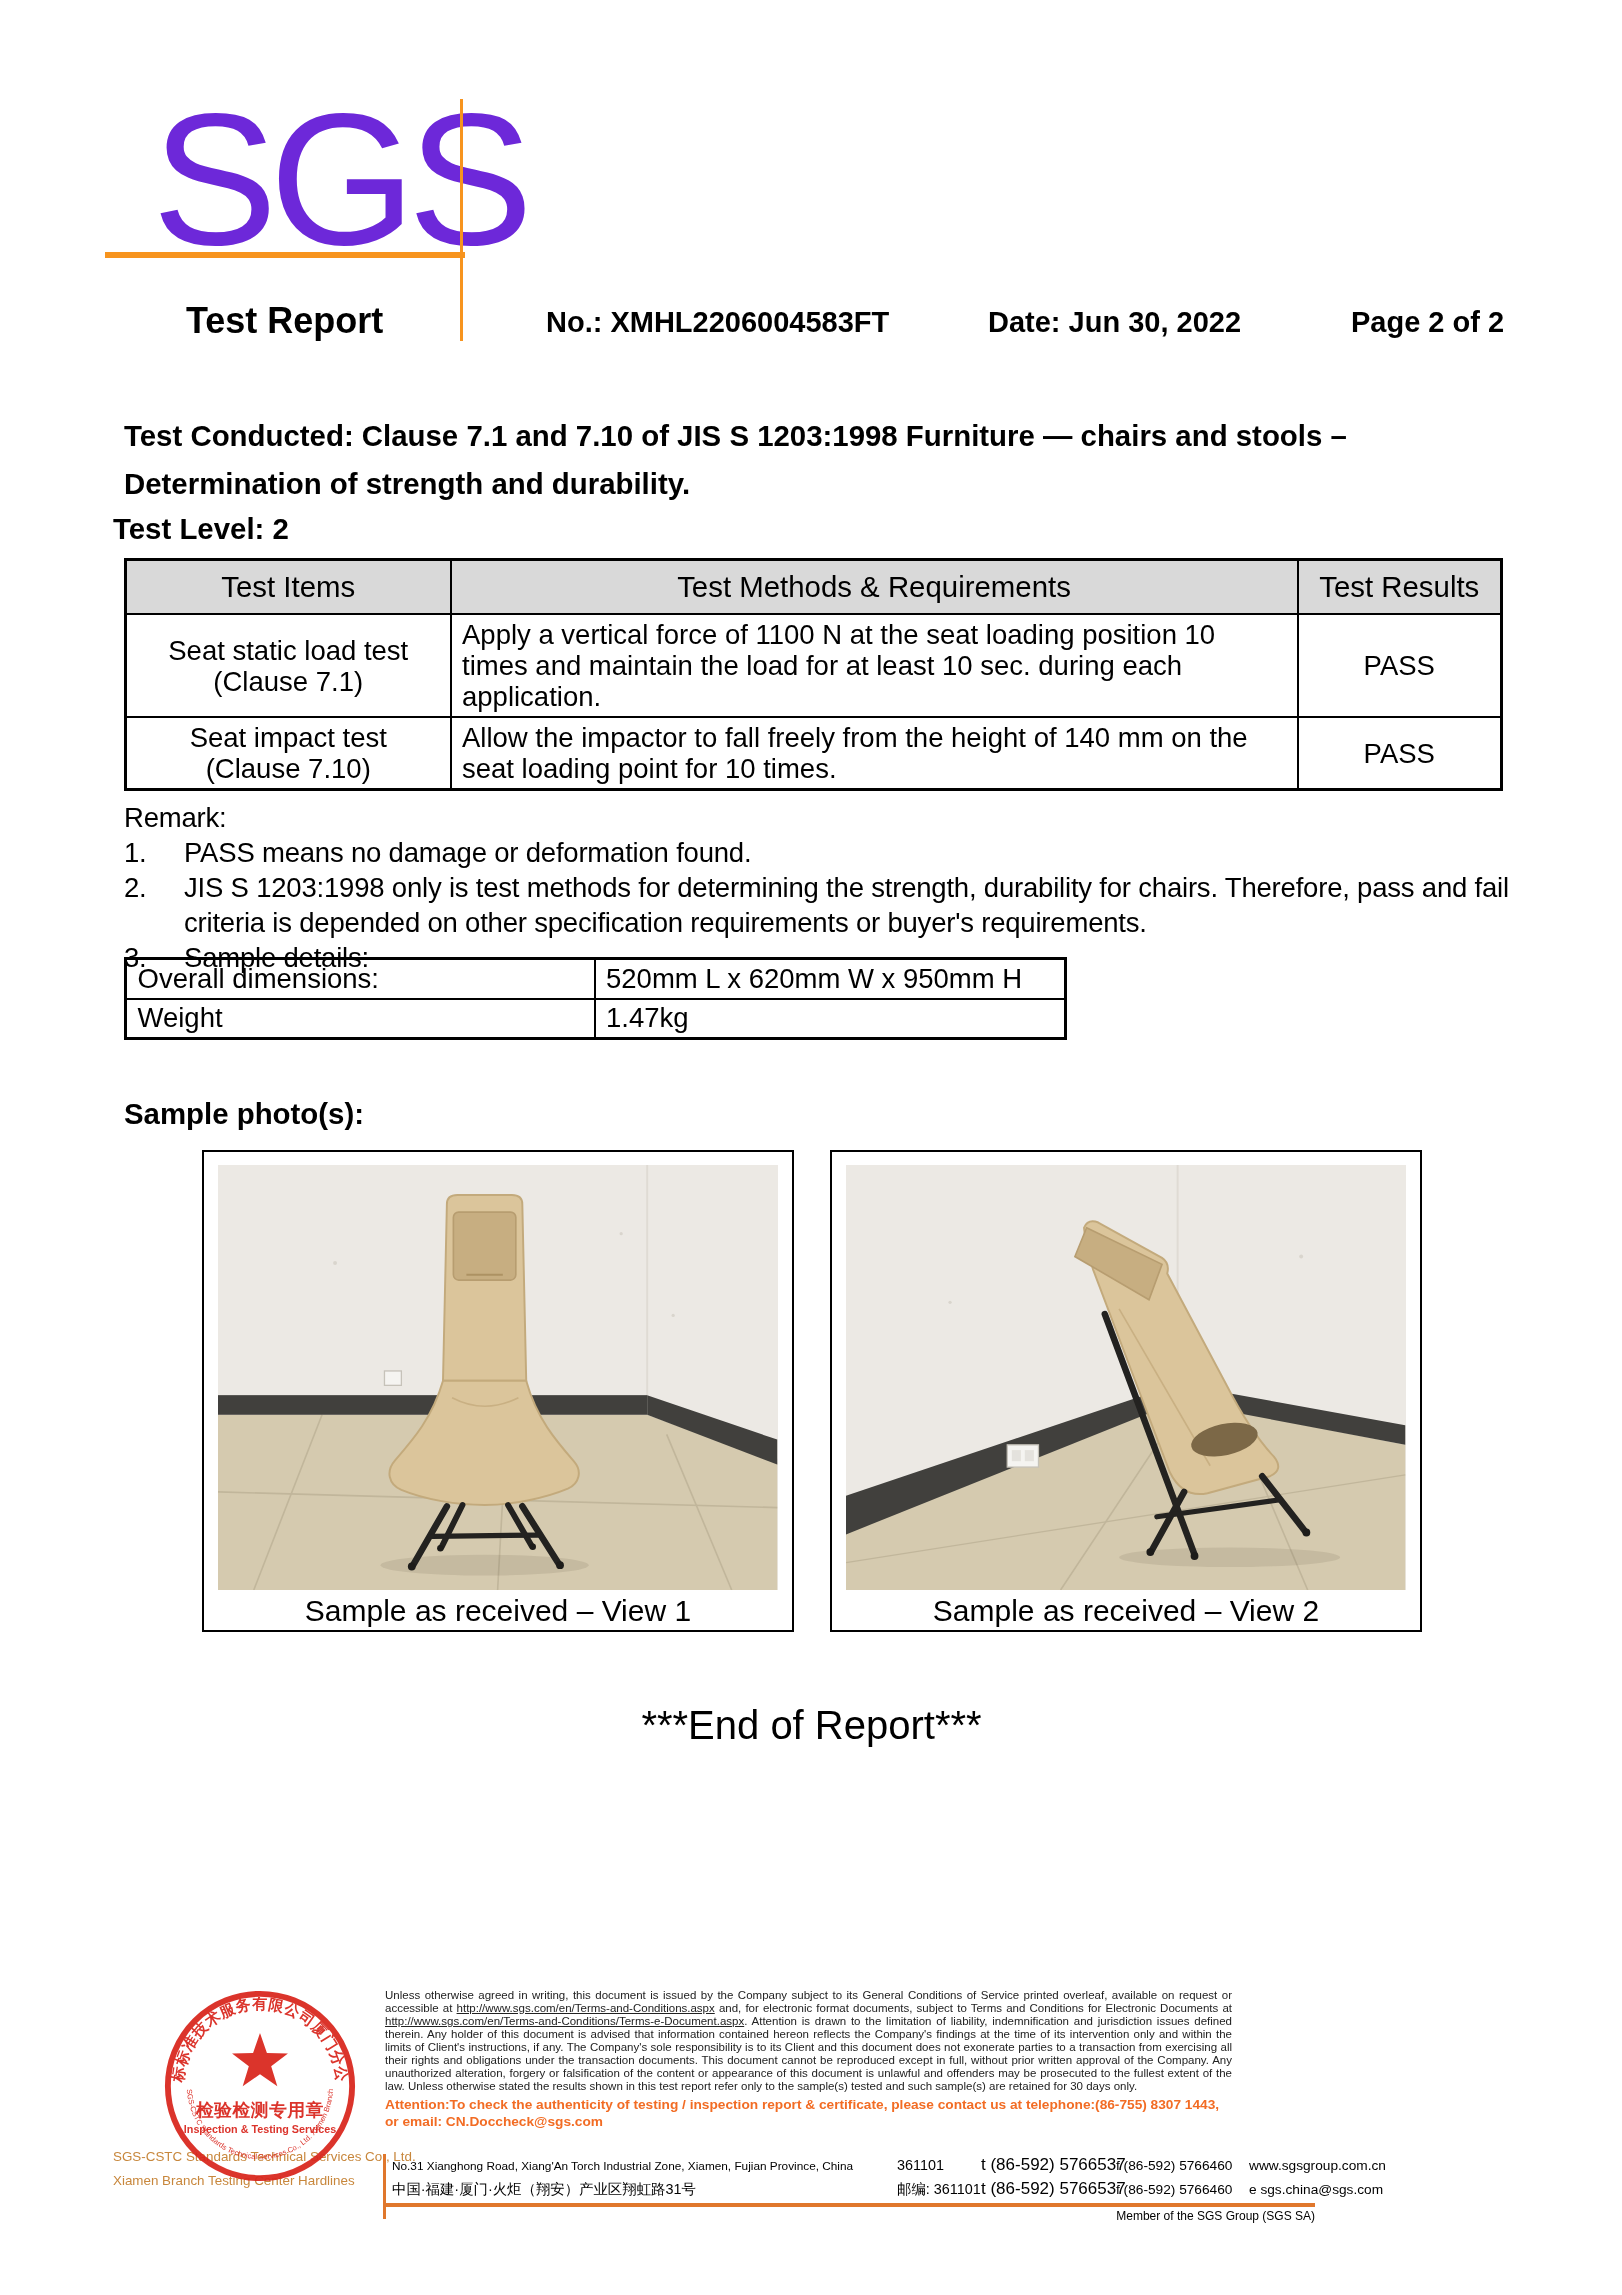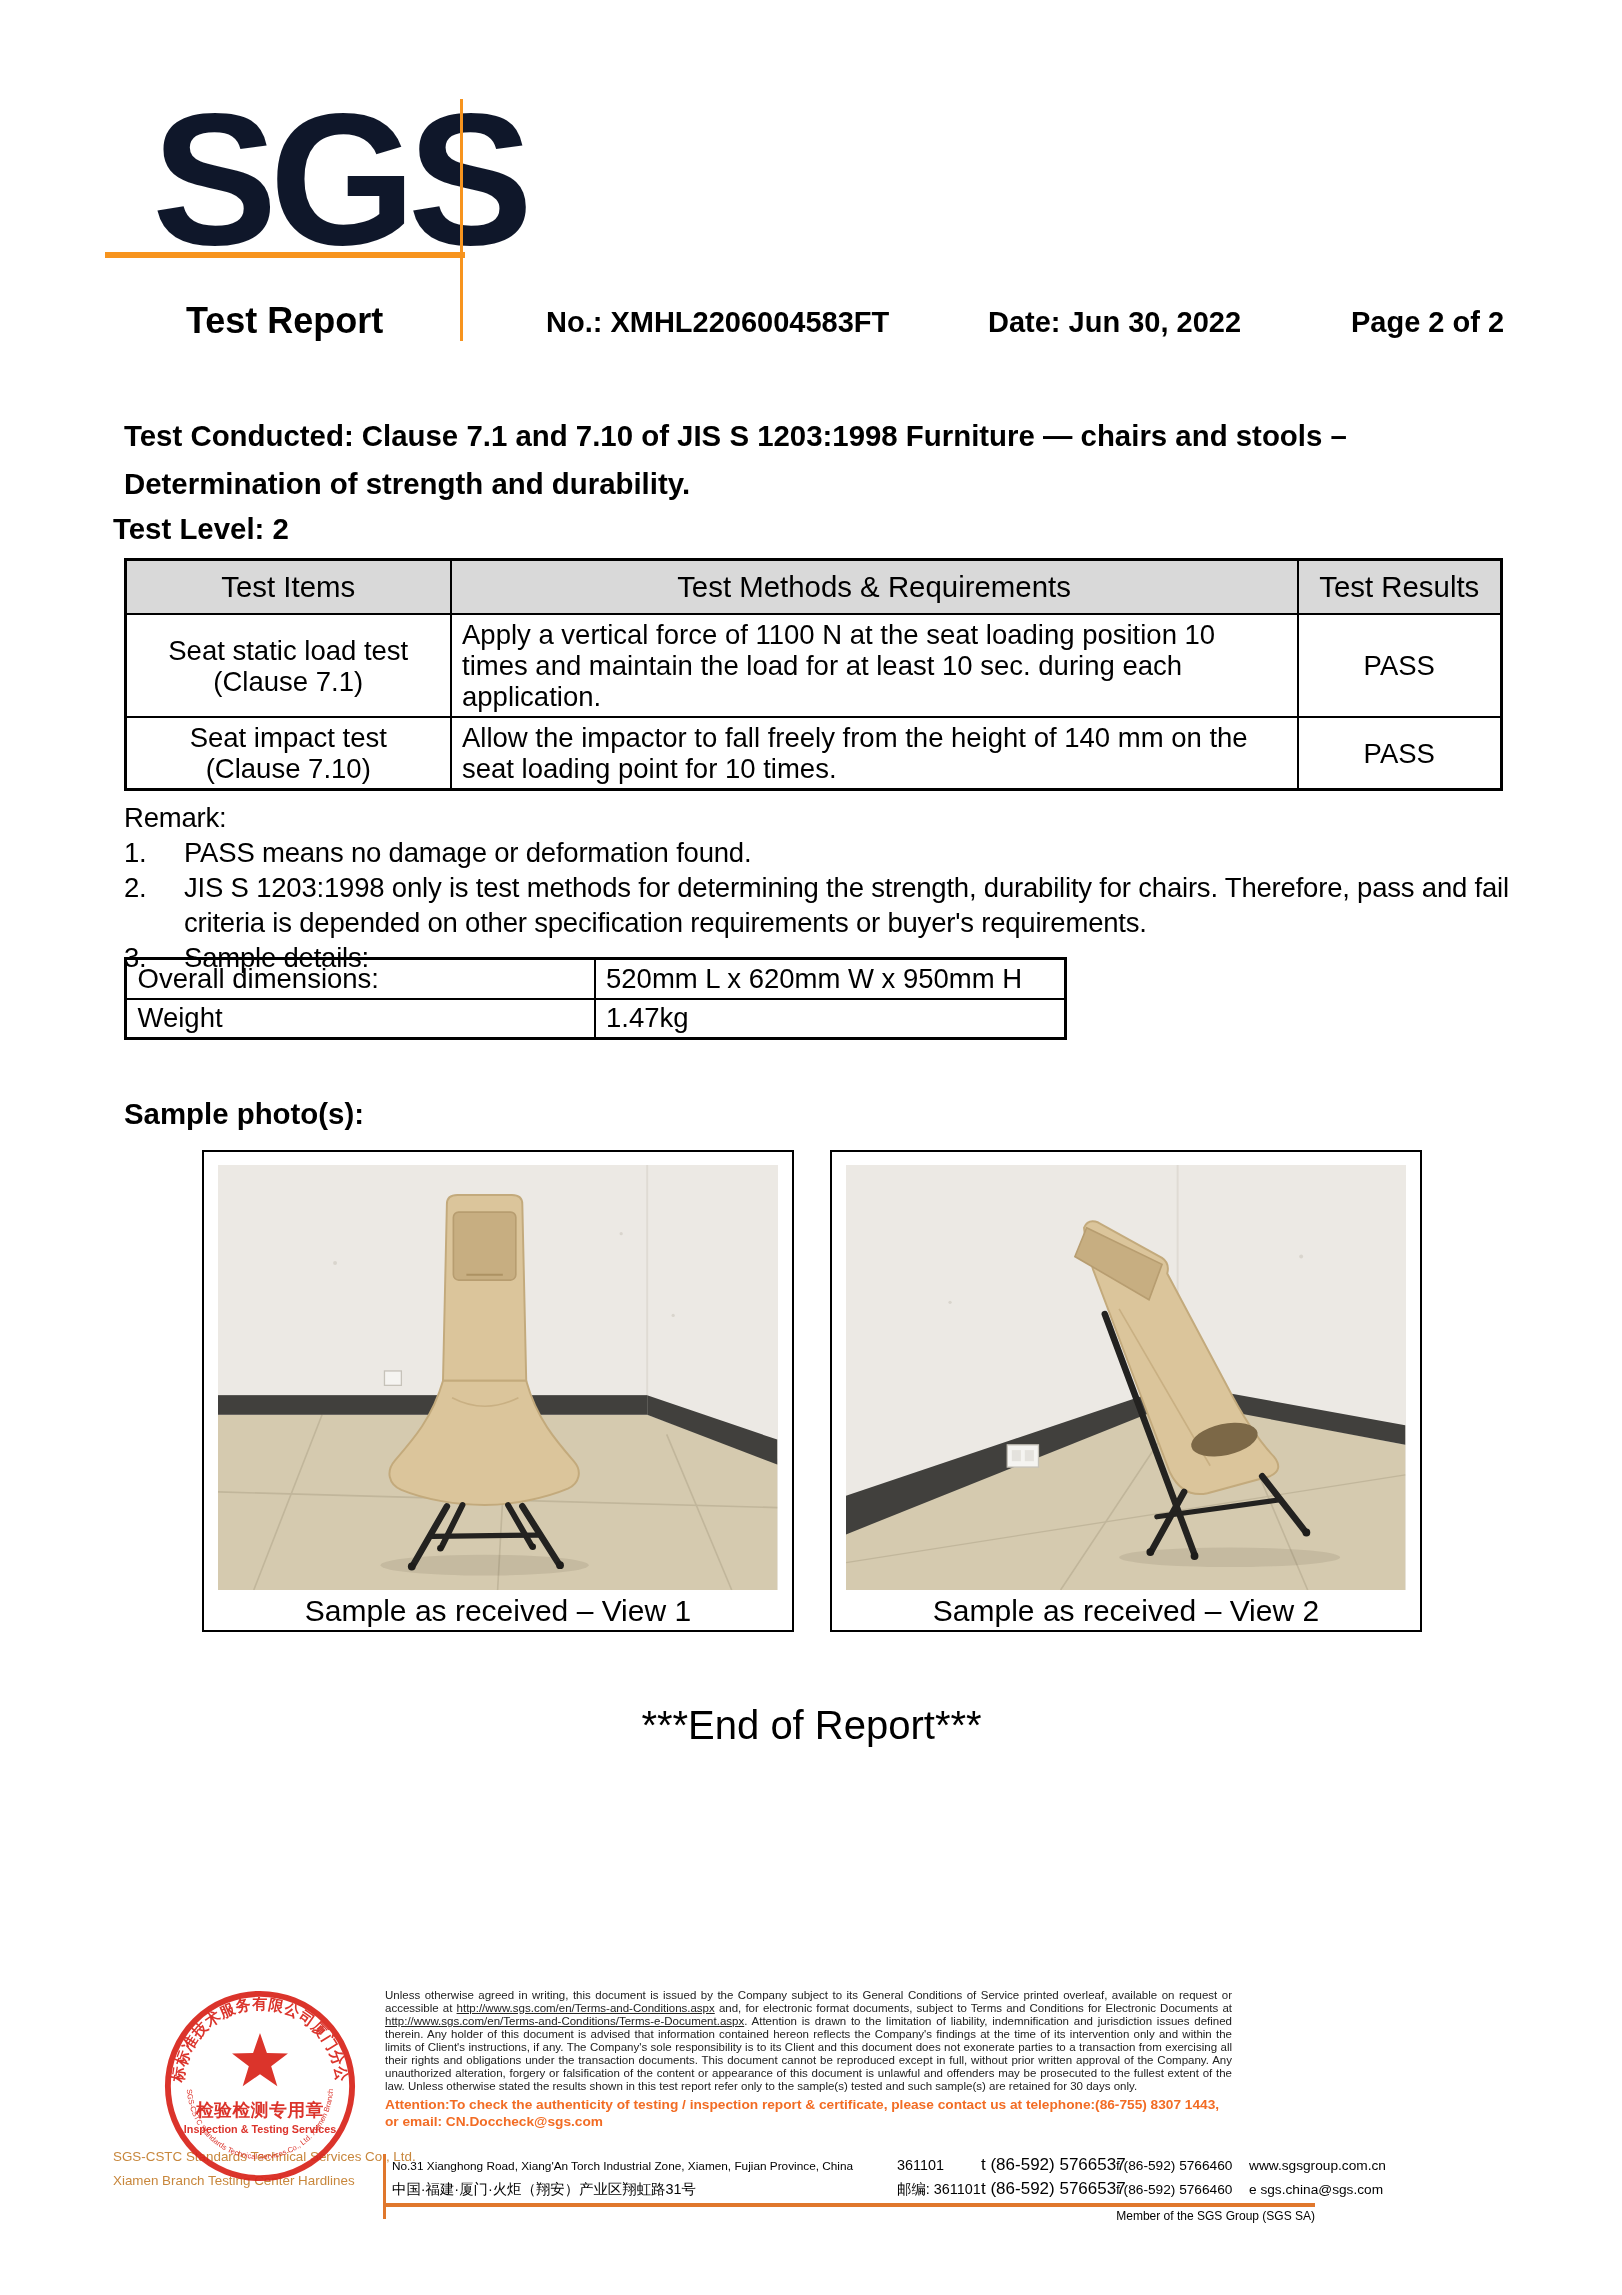--- a/index.html
+++ b/index.html
@@ -3,21 +3,21 @@
 <meta charset="utf-8">
 <style>
   html,body{margin:0;padding:0;background:#ffffff;}
   .page{
     position:relative;width:1623px;height:2295px;background:#ffffff;overflow:hidden;
     font-family:"Liberation Sans","DejaVu Sans",sans-serif;color:#000;
   }
   
   .logo-text{
     position:absolute;left:152px;top:97px;font-size:188px;line-height:164px;
-    font-weight:bold;color:#0f172a;letter-spacing:-7.9px;
+    font-weight:normal;color:#6d28d9;letter-spacing:-7.9px;
   }
   .logo-hline{position:absolute;left:105px;top:252px;width:360px;height:5.9px;background:#F7941E;}
   .logo-vline{position:absolute;left:460px;top:99px;width:2.6px;height:242px;background:#F7941E;}
   
   .hdr{position:absolute;font-weight:bold;white-space:nowrap;}
   .hdr-title{left:186px;top:300px;font-size:36px;}
   .hdr-no{left:546px;top:306px;font-size:29px;}
   .hdr-date{left:988px;top:306px;font-size:29px;}
   .hdr-page{left:1351px;top:306px;font-size:29px;}
   

